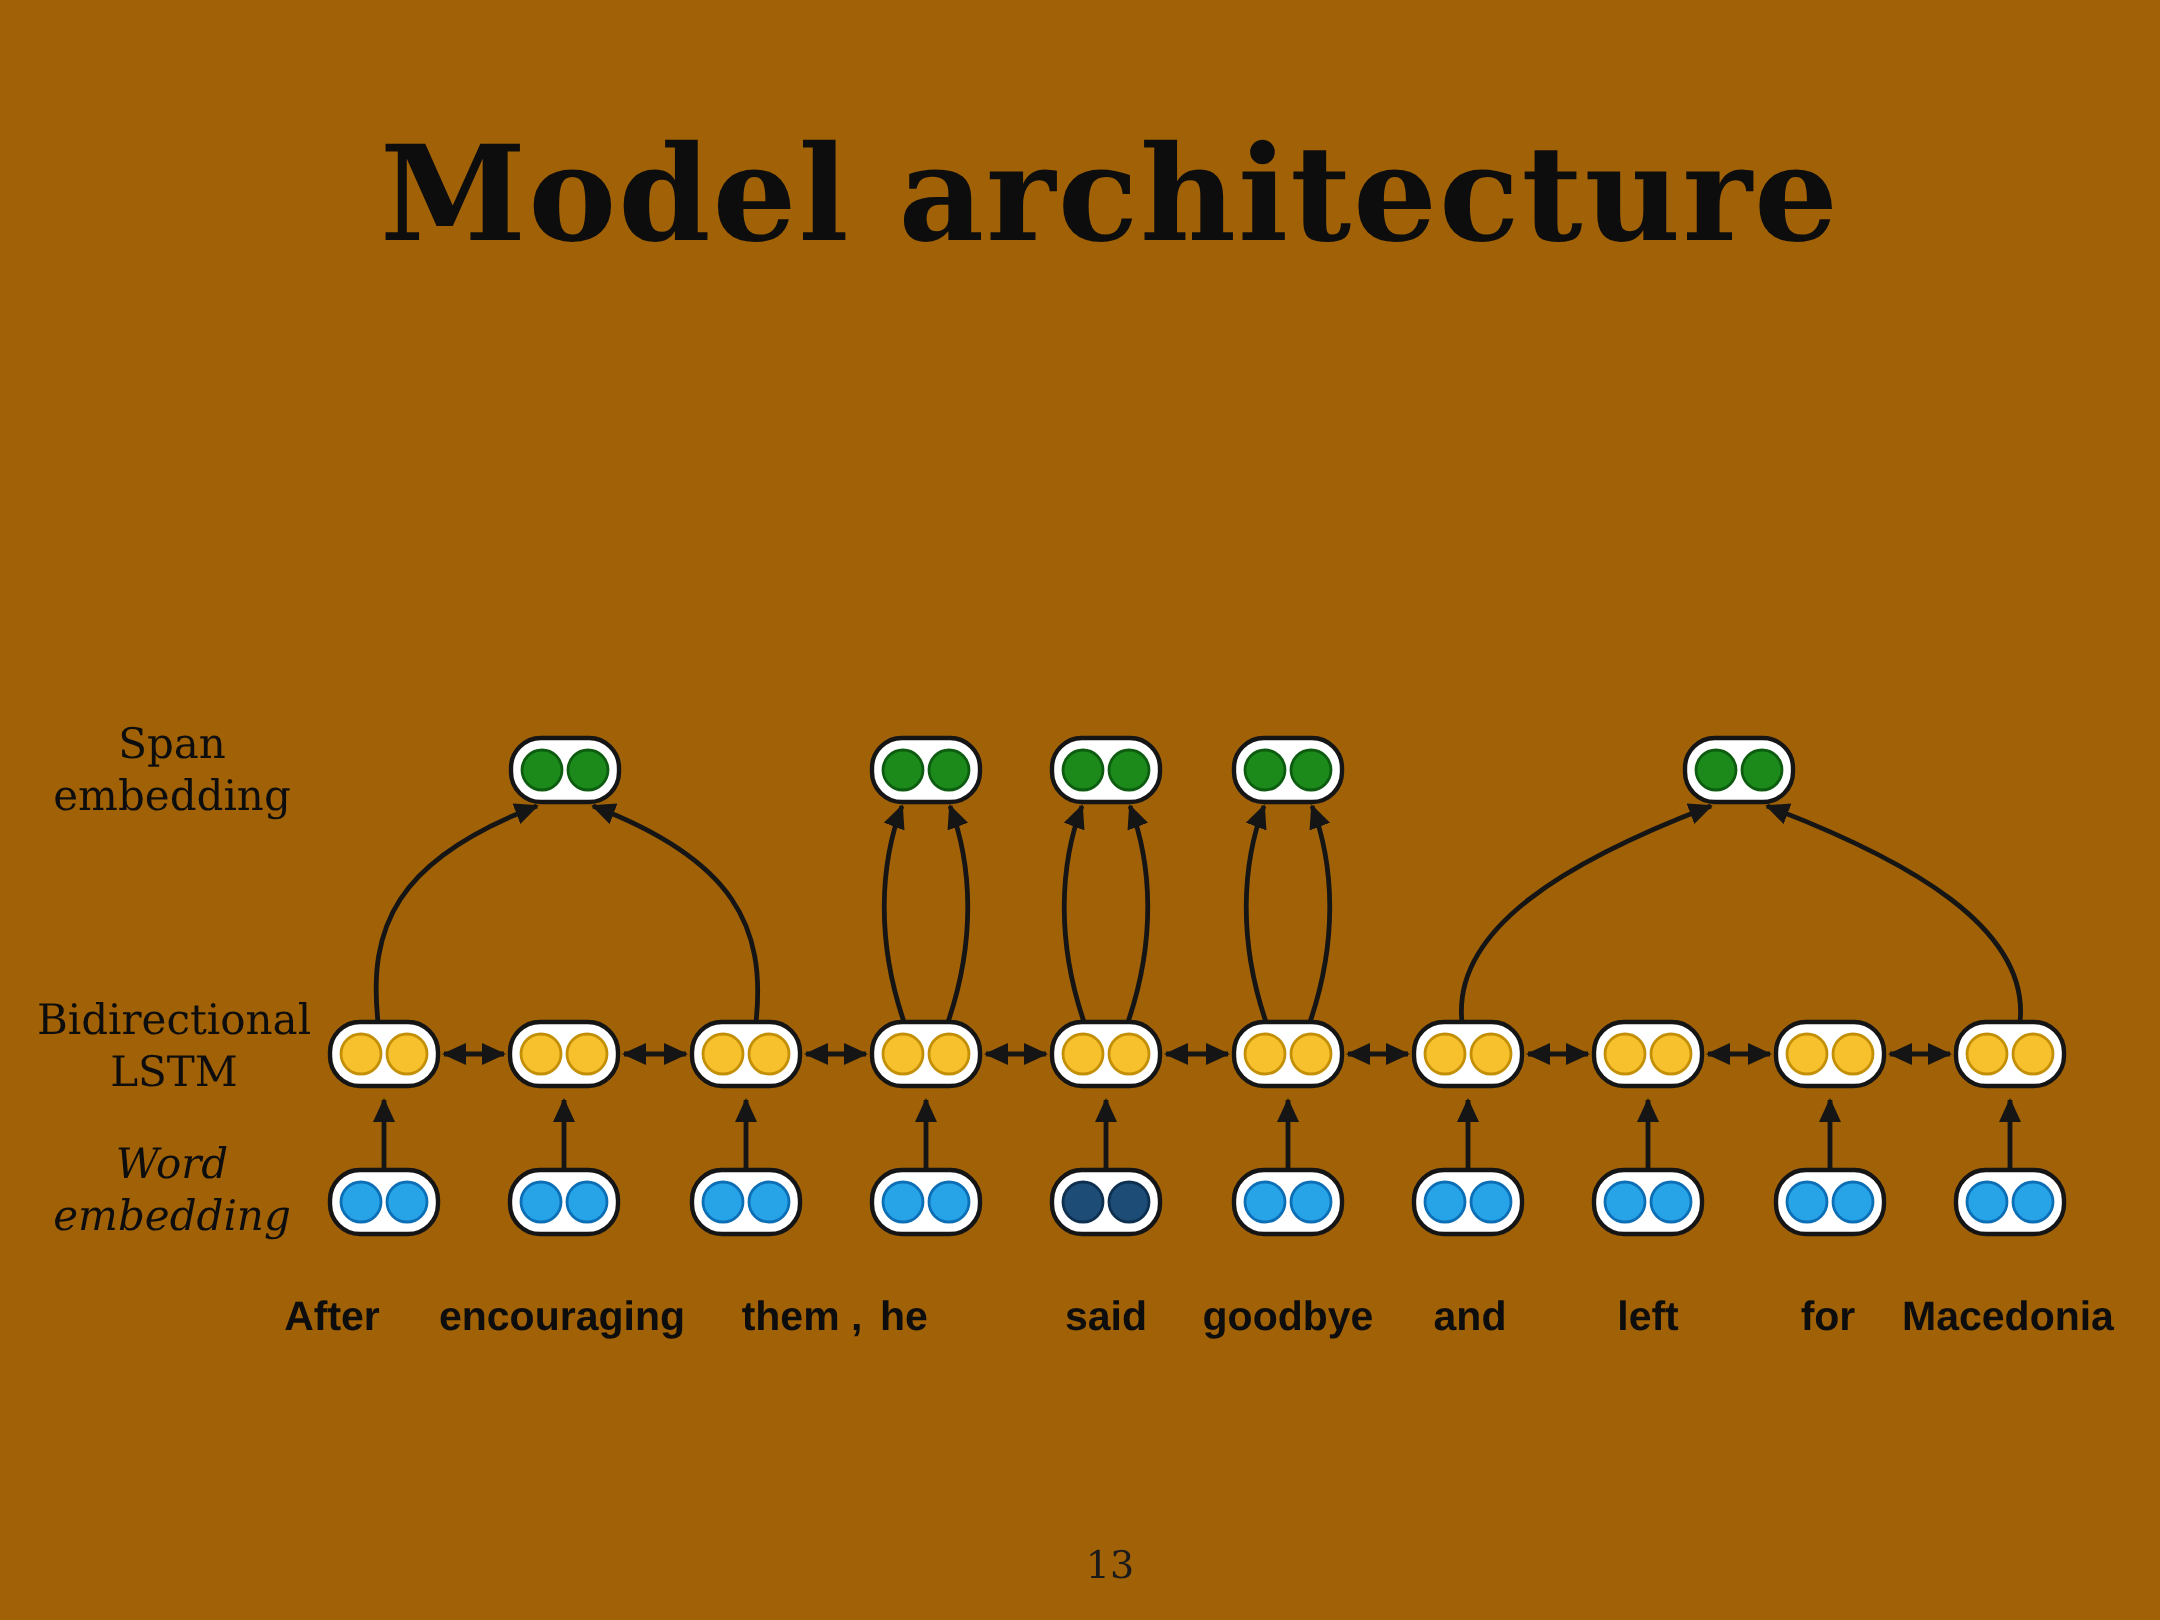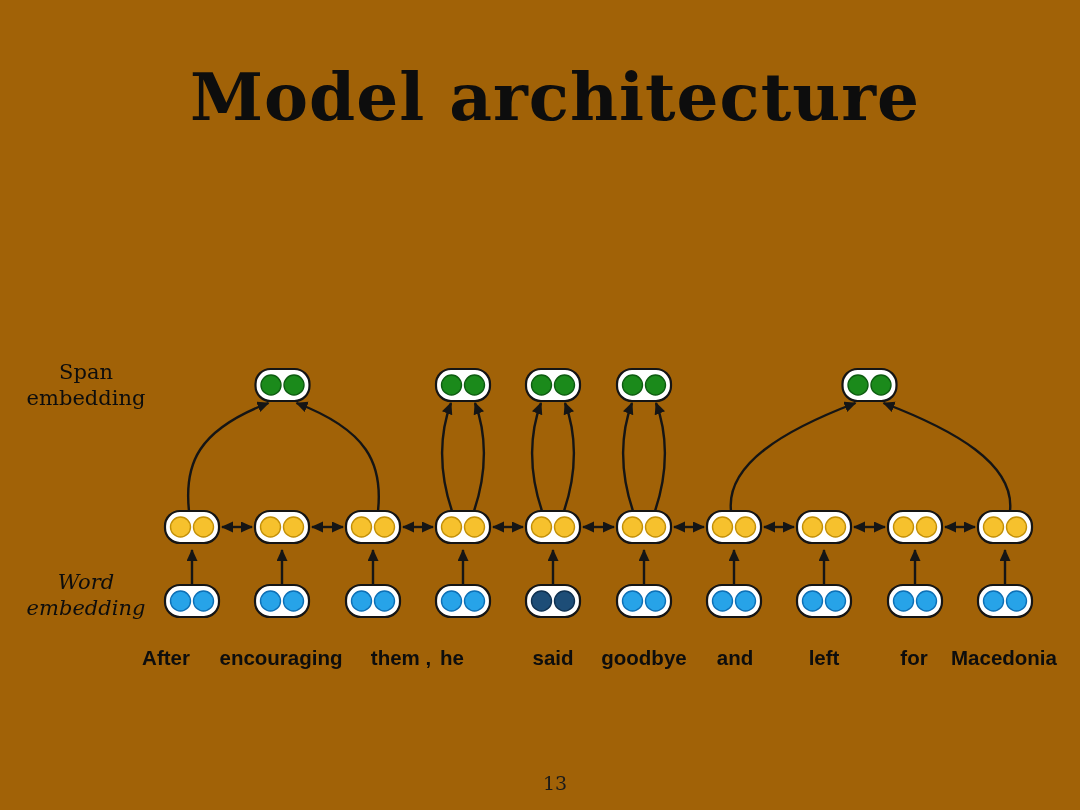--- a/index.html
+++ b/index.html
@@ -48,20 +48,22 @@
   #diagram-svg { position: absolute; left: 0; top: 0; }
 </style>
 </head>
 <body>
 
 <div class="slide">
   <div class="title">Model architecture</div>
 
   <div class="row-label" id="label-span">Span
 embedding</div>
+  <div class="row-label" id="label-lstm">Bidirectional
+LSTM</div>
   <div class="row-label" id="label-word">Word
 embedding</div>
 
   <svg id="diagram-svg" width="1080" height="810" viewBox="0 0 1080 810">
     <defs>
       <marker id="ah" markerUnits="userSpaceOnUse" markerWidth="14" markerHeight="12" refX="11" refY="5.5" orient="auto-start-reverse">
         <path d="M0,0 L12,5.5 L0,11 Z" fill="#151515"></path>
       </marker>
     </defs>
     <g id="arrows-layer">

